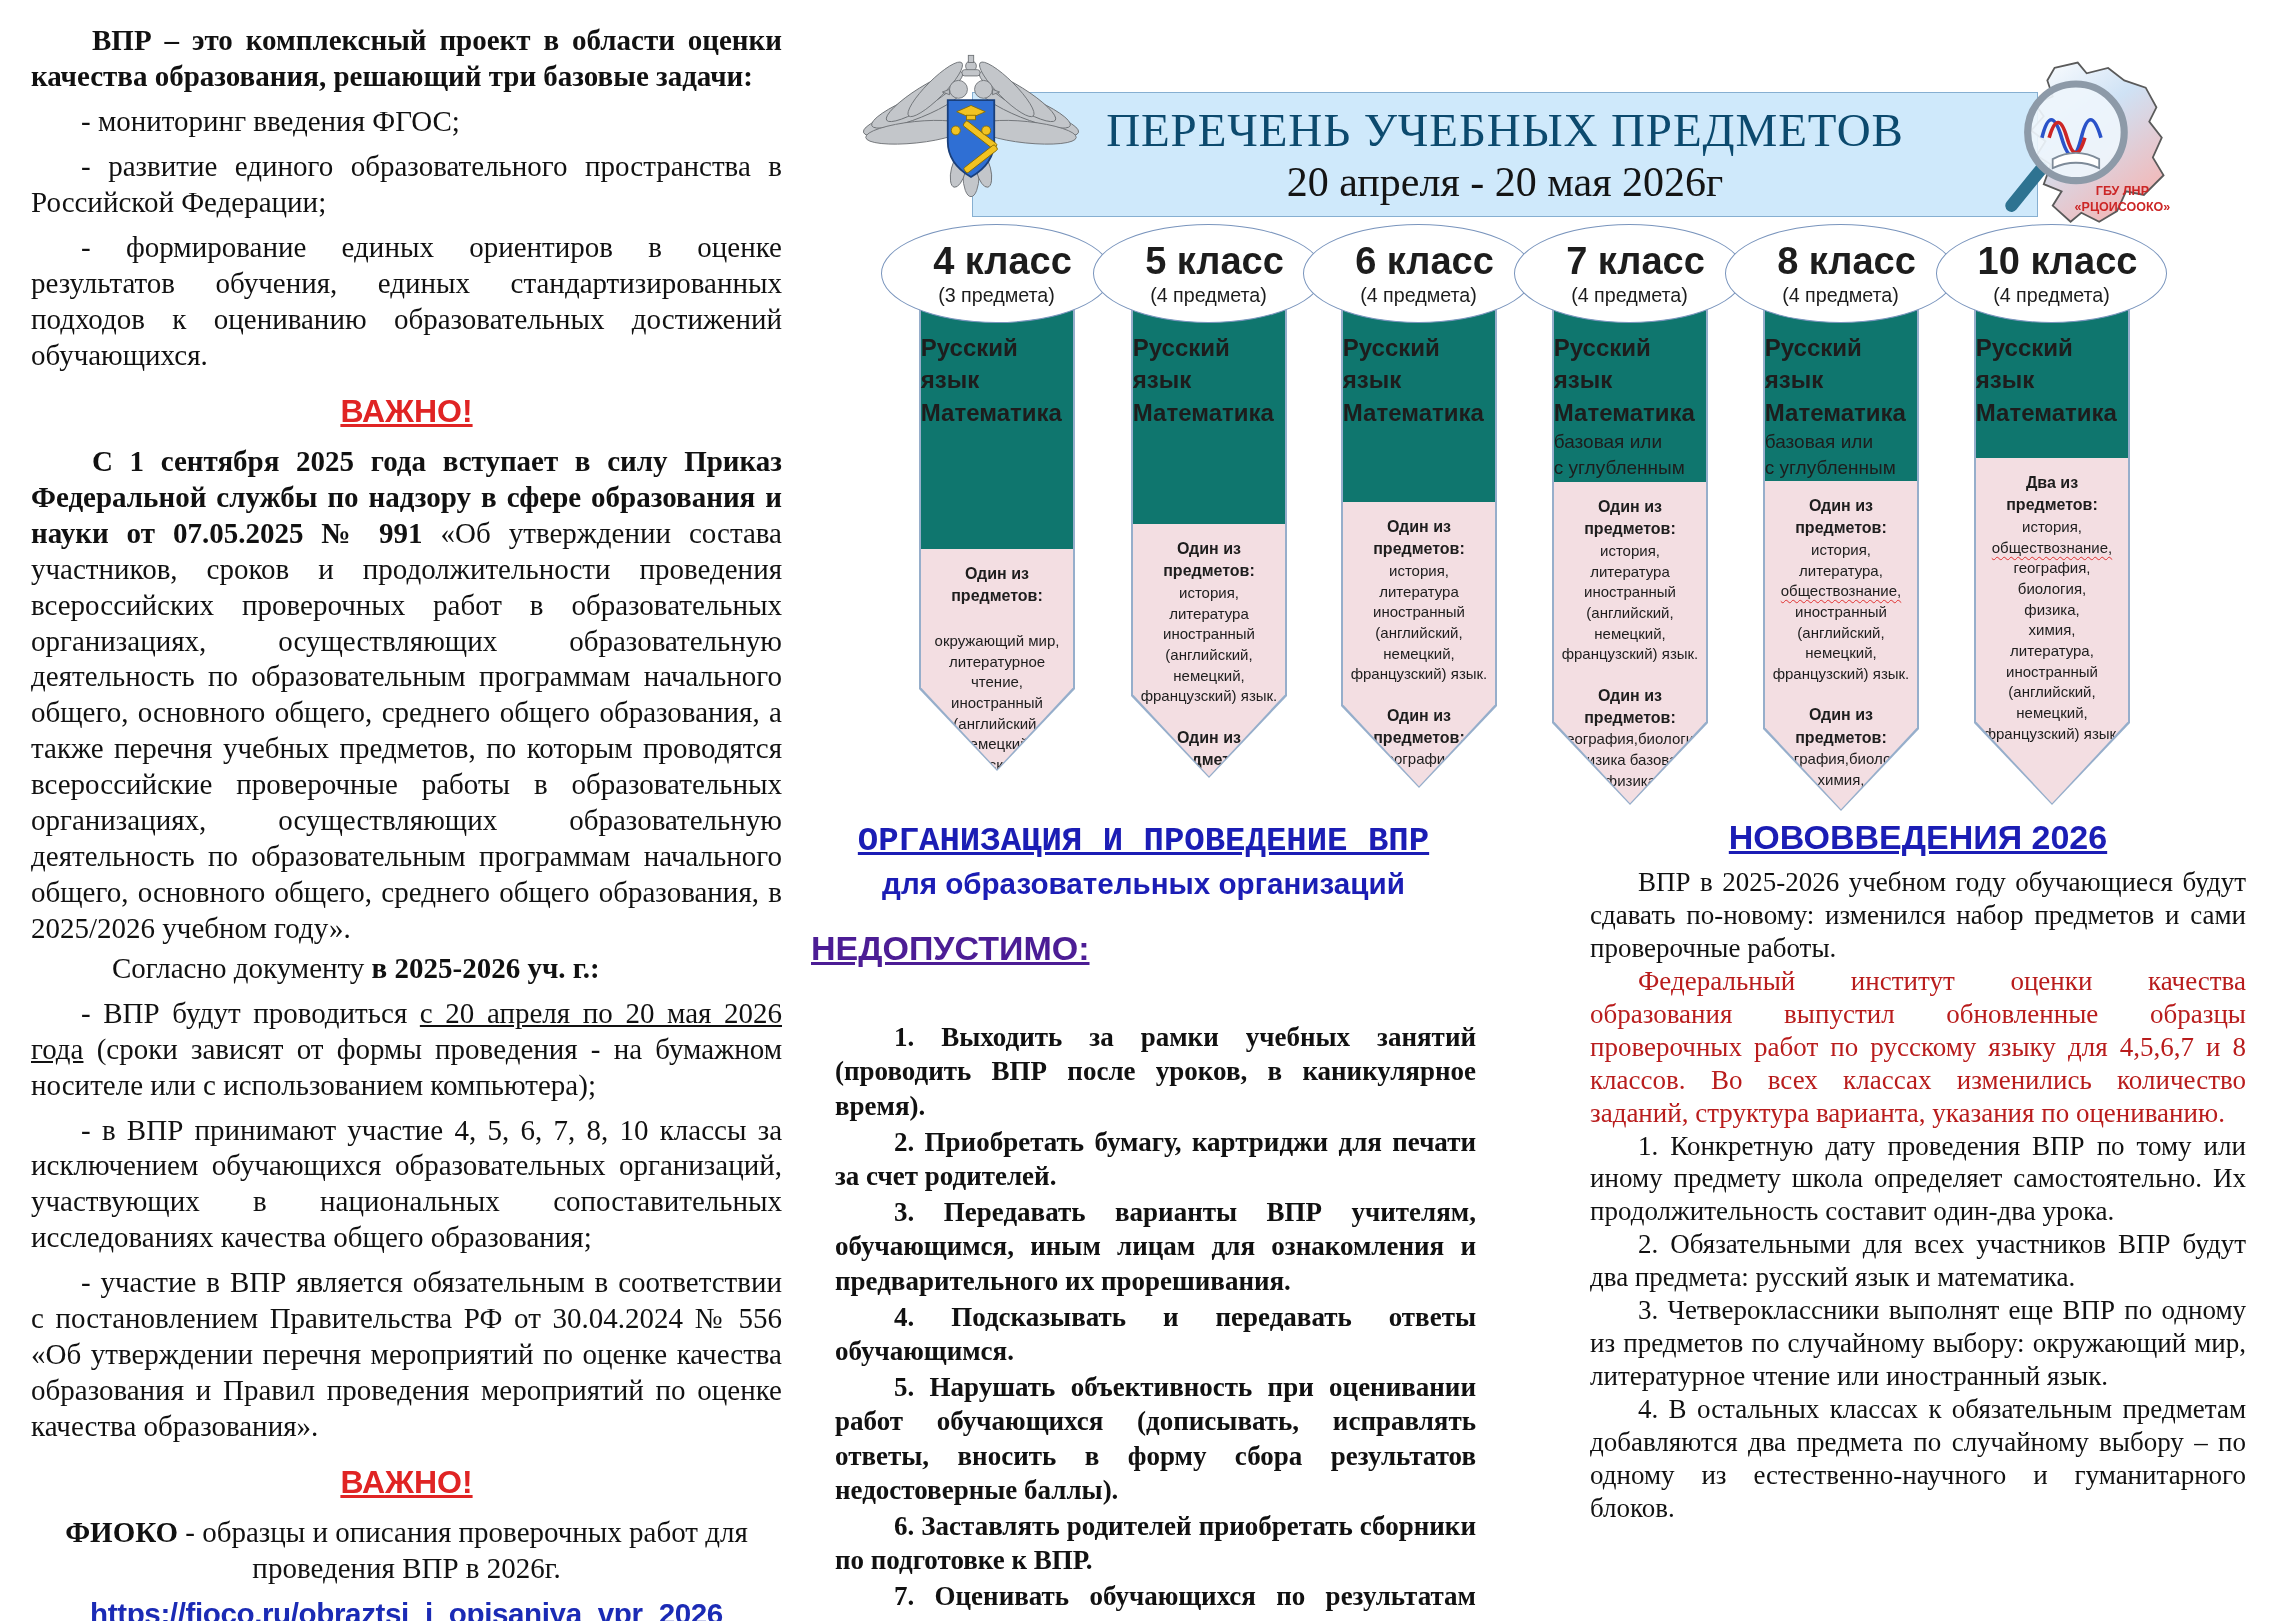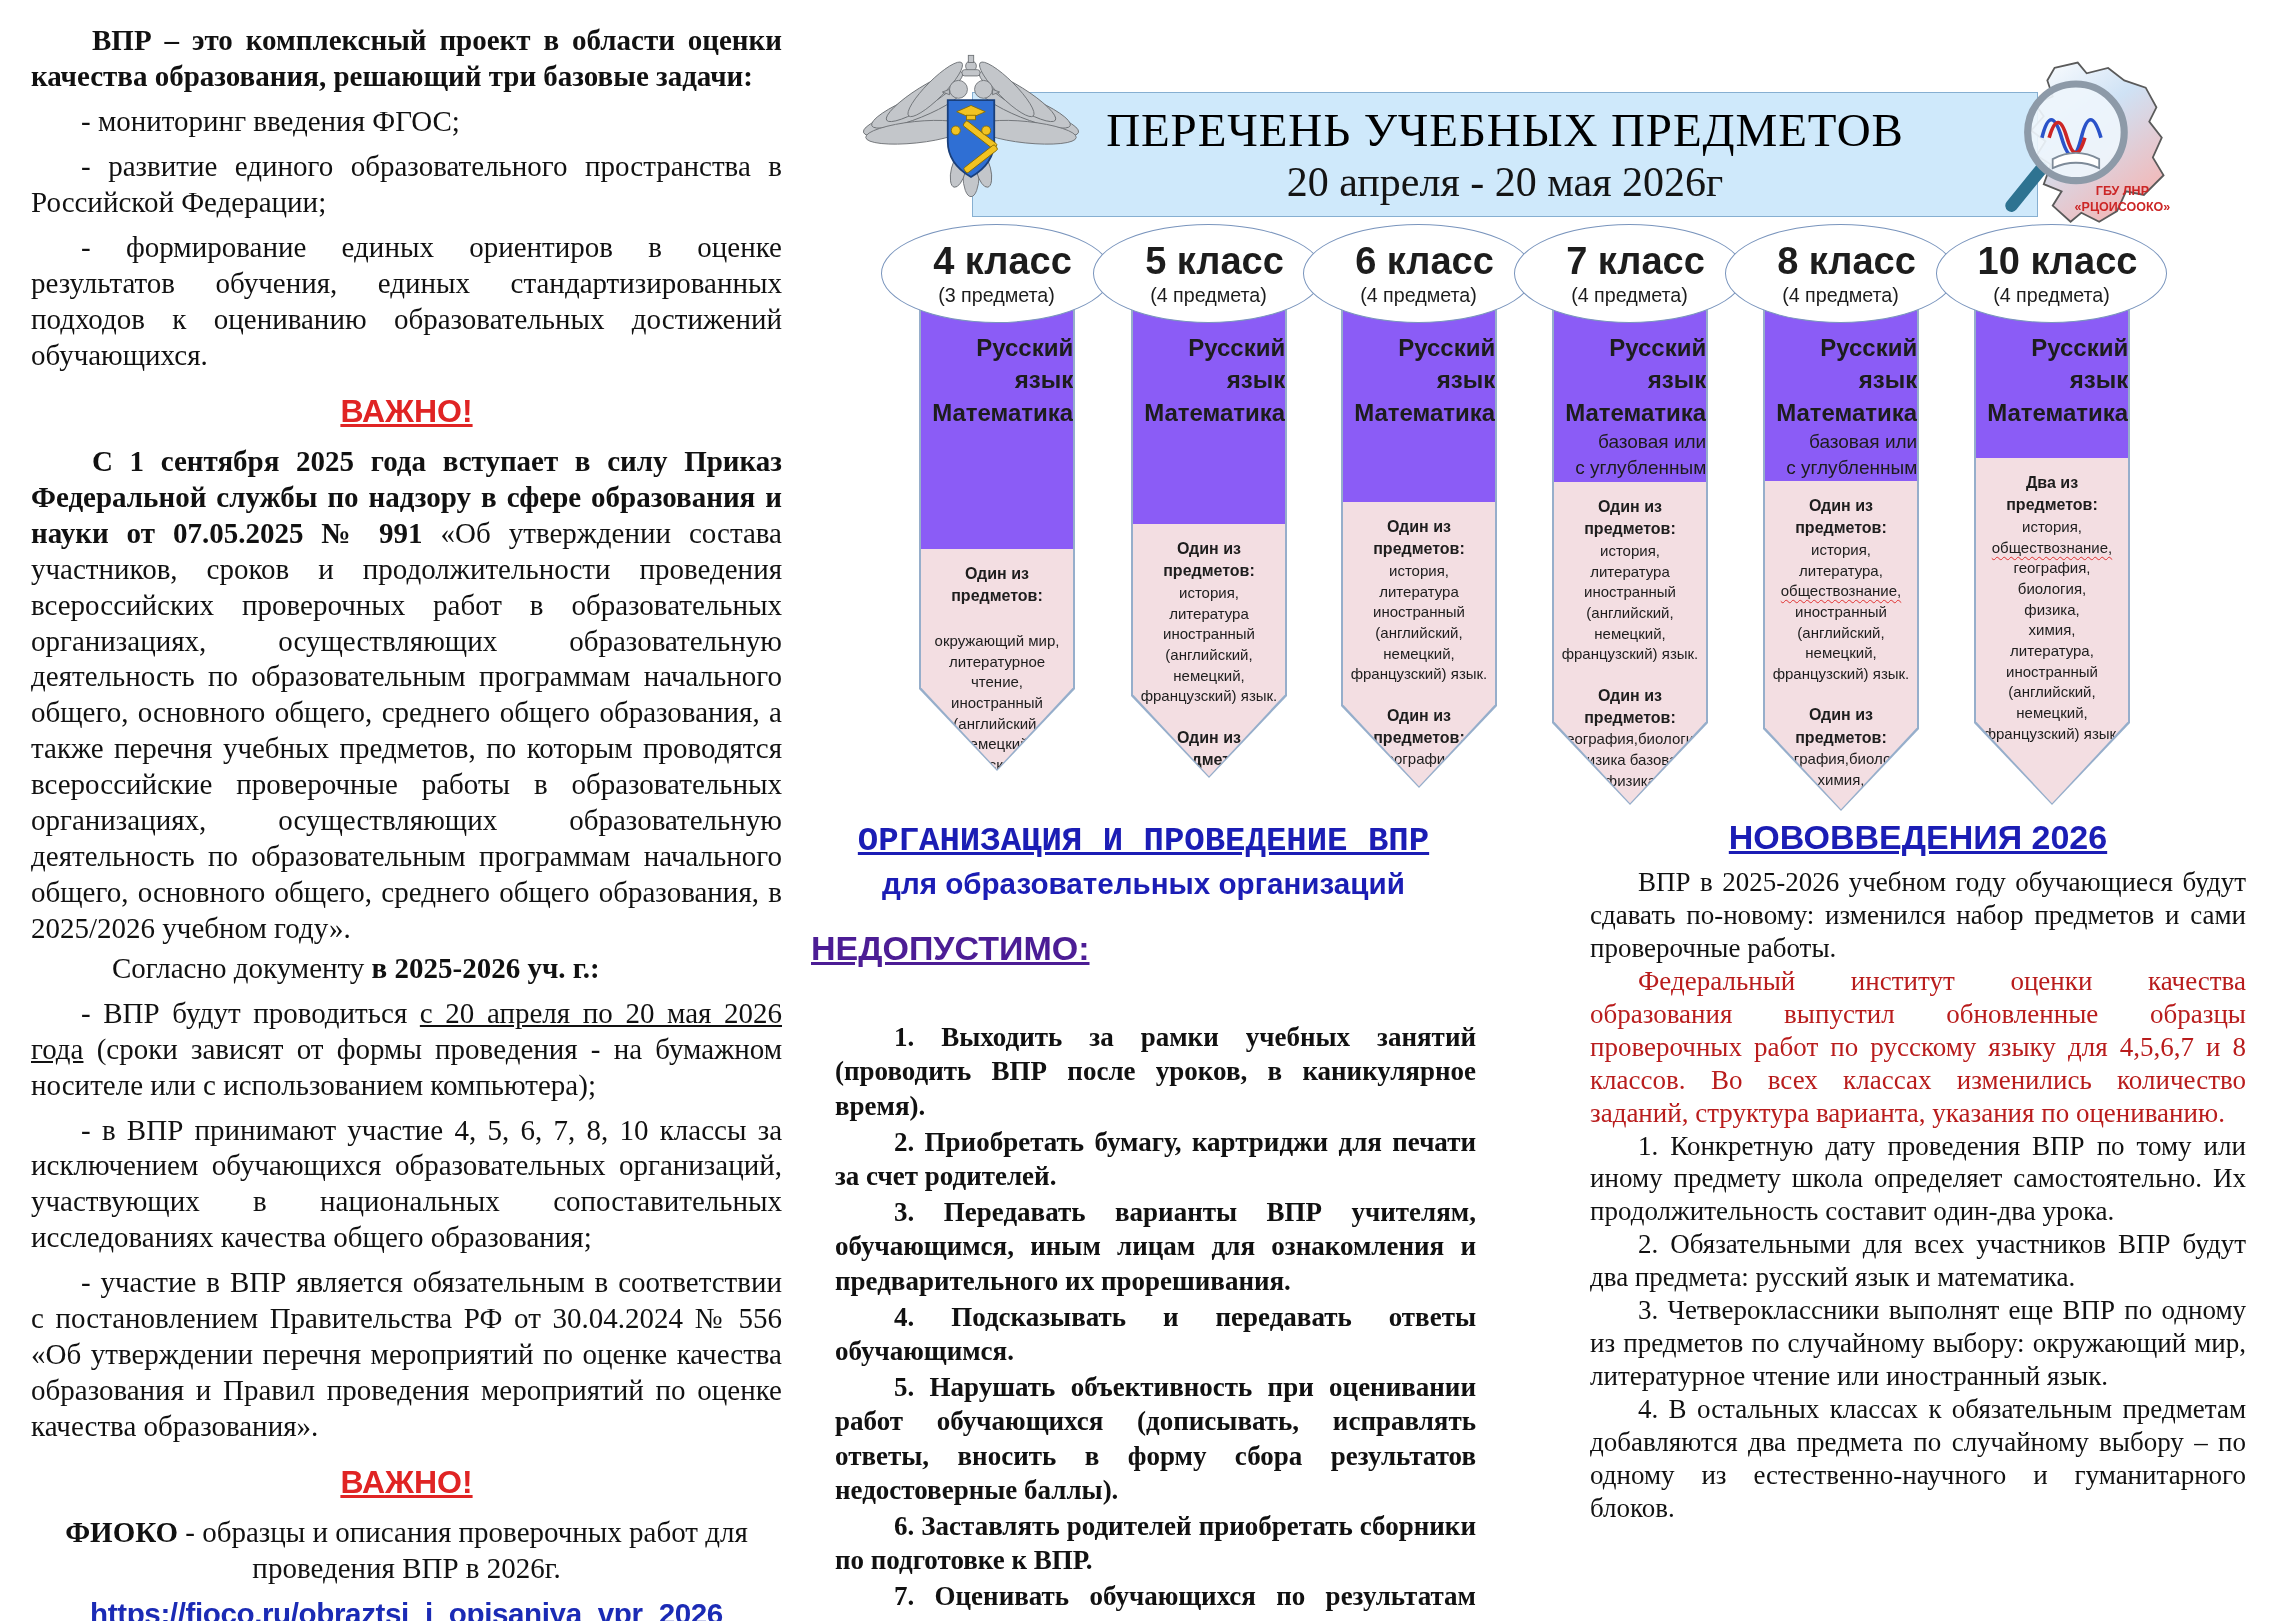--- a/index.html
+++ b/index.html
@@ -20,37 +20,37 @@
                  font-size:29.6px; font-weight:bold; margin-top:9px; letter-spacing:-0.4px; }
   .seg.b { font-weight:bold; }
   .seg.u { text-decoration:underline; }
   .seg.red { color:#e02424; }
   .seg.navy { color:#1b2bb5; }
 
   
   .banner { position:absolute; left:972px; top:92px; width:1066px; height:125px;
             background:#cfe9fb; border:1.8px solid #86afd1; box-sizing:border-box;
             display:flex; flex-direction:column; align-items:center; justify-content:center; z-index:1; }
-  .banner-title { font-size:47px; color:#000000; letter-spacing:0.9px; }
+  .banner-title { font-size:47px; color:#0c4a6e; letter-spacing:0.9px; }
   .banner-sub   { font-size:42px; color:#141414; margin-top:1.8px; }
   .emblem { position:absolute; left:858px; top:50px; width:226px; height:152px; z-index:2; }
   .org-logo { position:absolute; left:1999px; top:59px; width:195px; height:186px; z-index:2; }
 
   
   .pennant { position:absolute; top:224px; width:231px; }
   .p-ellipse { position:relative; z-index:2; width:231px; height:99px; background:#ffffff;
                border:1.8px solid #7a95bd; border-radius:50%; box-sizing:border-box;
                display:flex; flex-direction:column; align-items:center; justify-content:center;
                font-family:"Liberation Sans", sans-serif; }
   .p-cls { font-size:38px; font-weight:bold; color:#1d1d1d;margin-left:12px; }
   .p-cnt { font-size:19.7px; color:#1d1d1d; margin-top:1.8px; }
   .p-body-outer { position:absolute; top:45px; left:38px; width:156px; background:#96aecb; z-index:1; }
   .p-body { position:absolute; inset:1.8px; display:flex; flex-direction:column; overflow:hidden; }
   .p-clip { clip-path: polygon(0 0, 100% 0, 100% calc(100% - 82px), 50% 100%, 0 calc(100% - 82px)); }
-  .p-blue { background:#8b5cf6; padding-top:61px; box-sizing:border-box; text-align:right;
+  .p-blue { background:#0f766e; padding-top:61px; box-sizing:border-box; text-align:left;
             font-family:"Liberation Sans", sans-serif; flex:0 0 auto; }
   .p-main { font-size:24px; font-weight:bold; color:#1d1d1d; line-height:1.35; }
   .p-sub  { font-size:19px; color:#1d1d1d; line-height:1.35; }
   .p-pink { background:#f3dee2; flex:1 1 auto; padding:14.3px 7.2px 86px; text-align:center;
             font-family:"Liberation Sans", sans-serif; color:#1d1d1d; }
   .p-group-title { font-size:16px; font-weight:bold; line-height:1.4; }
   .p-line { font-size:15px; line-height:1.38; }
   .p-gap { height:23px; }
   .p-group + .p-group { margin-top:19.7px; }
   .wavy { text-decoration:underline; text-decoration-style:wavy; text-decoration-color:#e03030;

